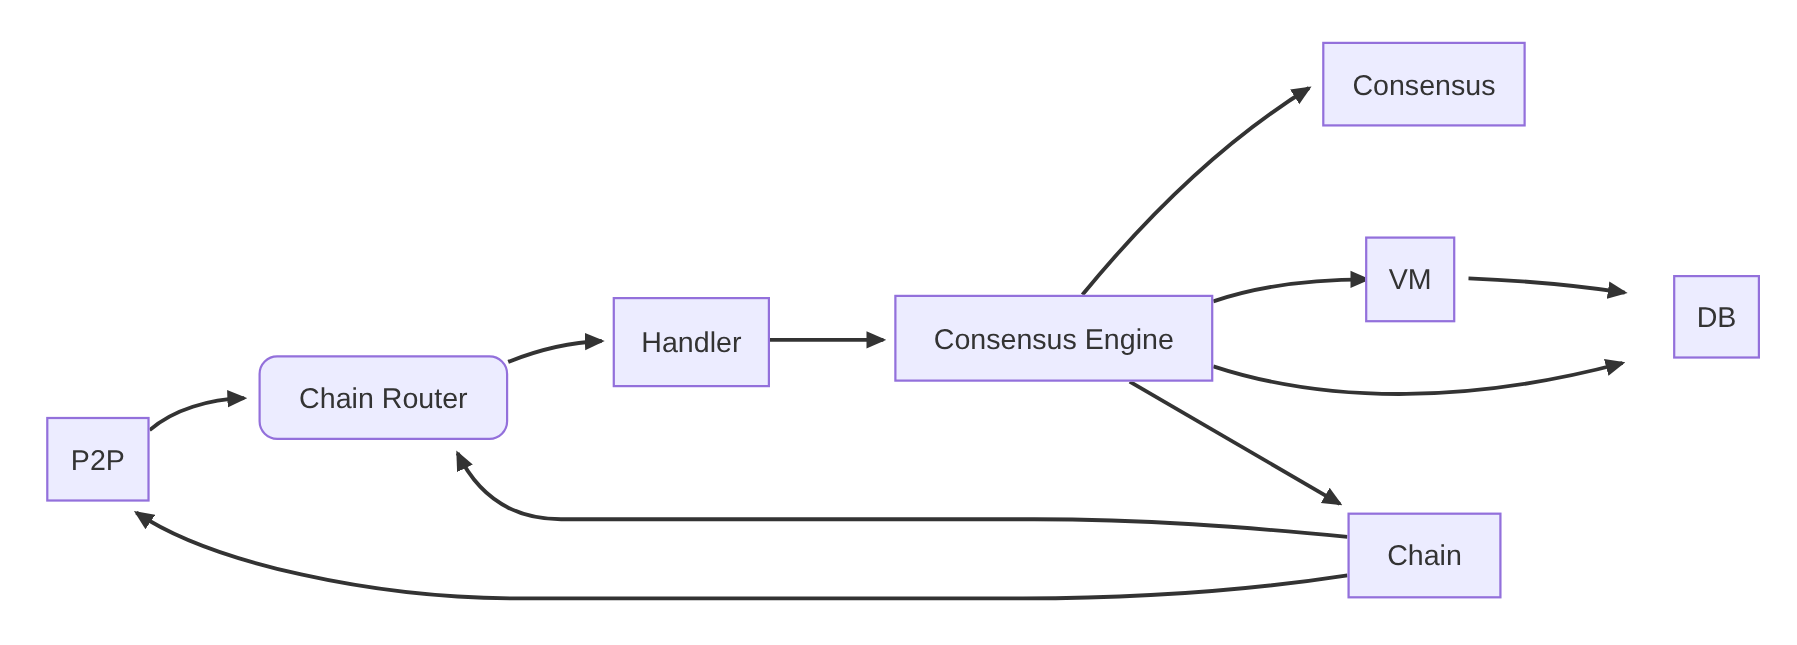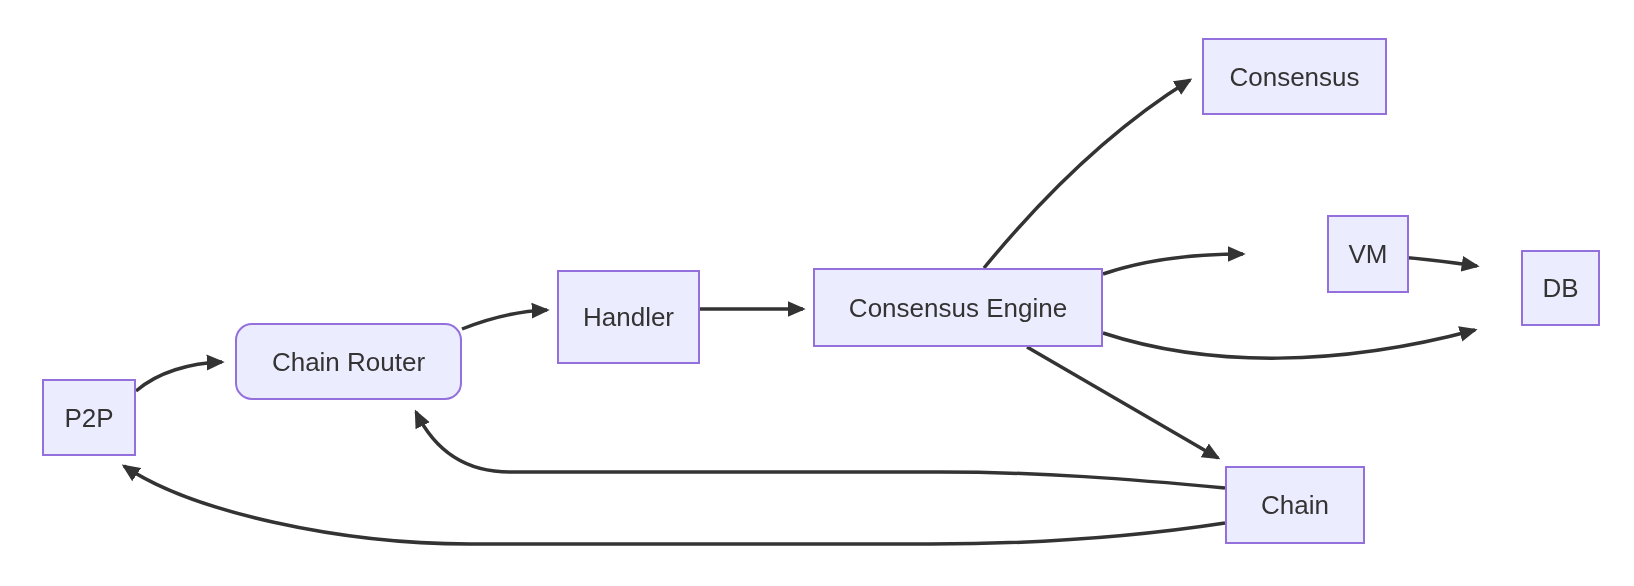--- a/index.html
+++ b/index.html
@@ -38,24 +38,24 @@
     line-height: 1;
     display: flex;
     align-items: center;
     justify-content: center;
     white-space: nowrap;
     text-align: center;
   }
   
   #node-p2p              { left:  42px; top: 379px; width:  94px; height: 77px; }
   #node-chain-router     { left: 235px; top: 323px; width: 227px; height: 77px; border-radius: 17px; }
-  #node-handler          { left: 557px; top: 270px; width: 143px; height: 94px; }
+  #node-handler          { left: 557px; top: 270px; width: 143px; height: 82px; }
   #node-consensus-engine { left: 813px; top: 268px; width: 290px; height: 79px; }
   #node-consensus        { left:1202px; top:  38px; width: 185px; height: 77px; }
-  #node-vm               { left:1327px; top: 215px; width:  82px; height: 78px; }
+  #node-vm               { left:1241px; top: 215px; width:  82px; height: 78px; }
   #node-db               { left:1487px; top: 250px; width:  79px; height: 76px; margin-left: 34px; }
   #node-sender           { left:1225px; top: 466px; width: 140px; height: 78px; }
 </style>
 </head>
 <body>
 
 <div id="canvas">
 
   <svg id="edges" viewBox="0 0 1634 586" xmlns="http://www.w3.org/2000/svg">
     <defs>

